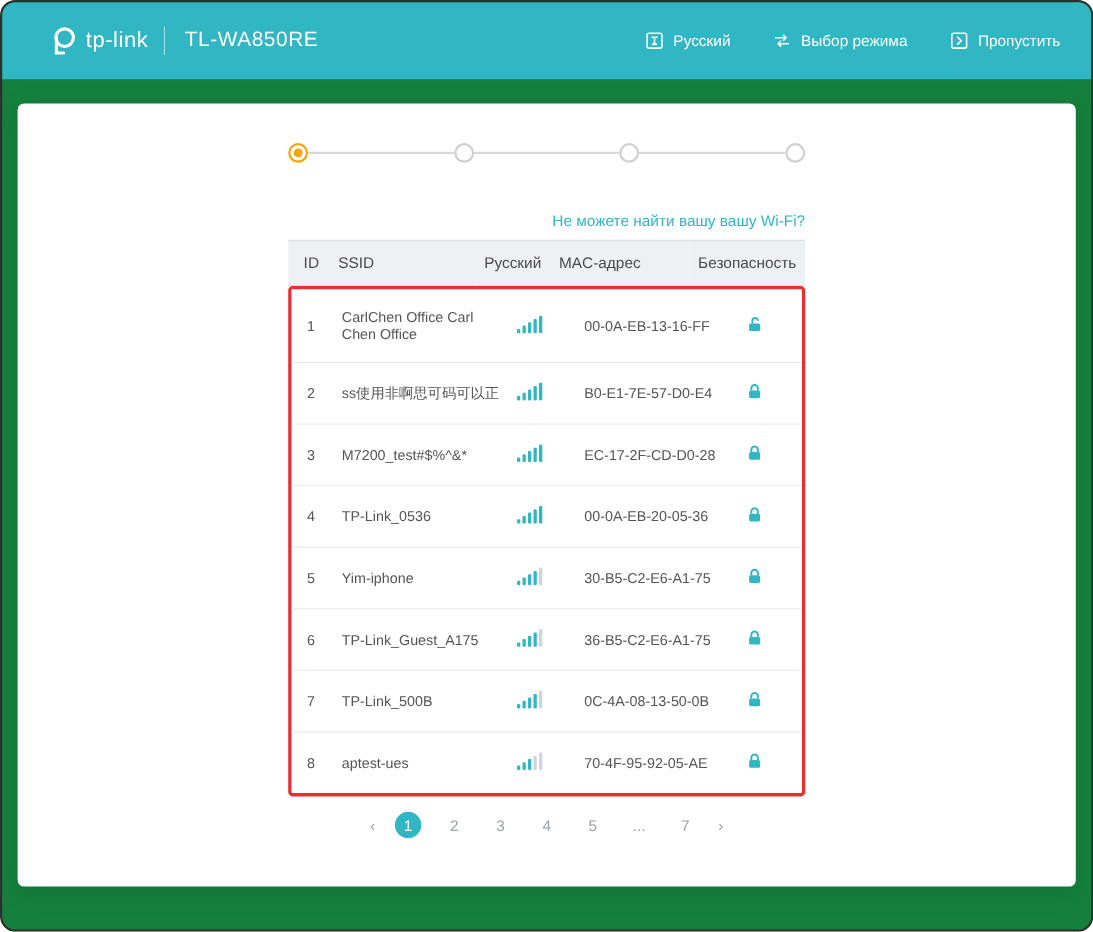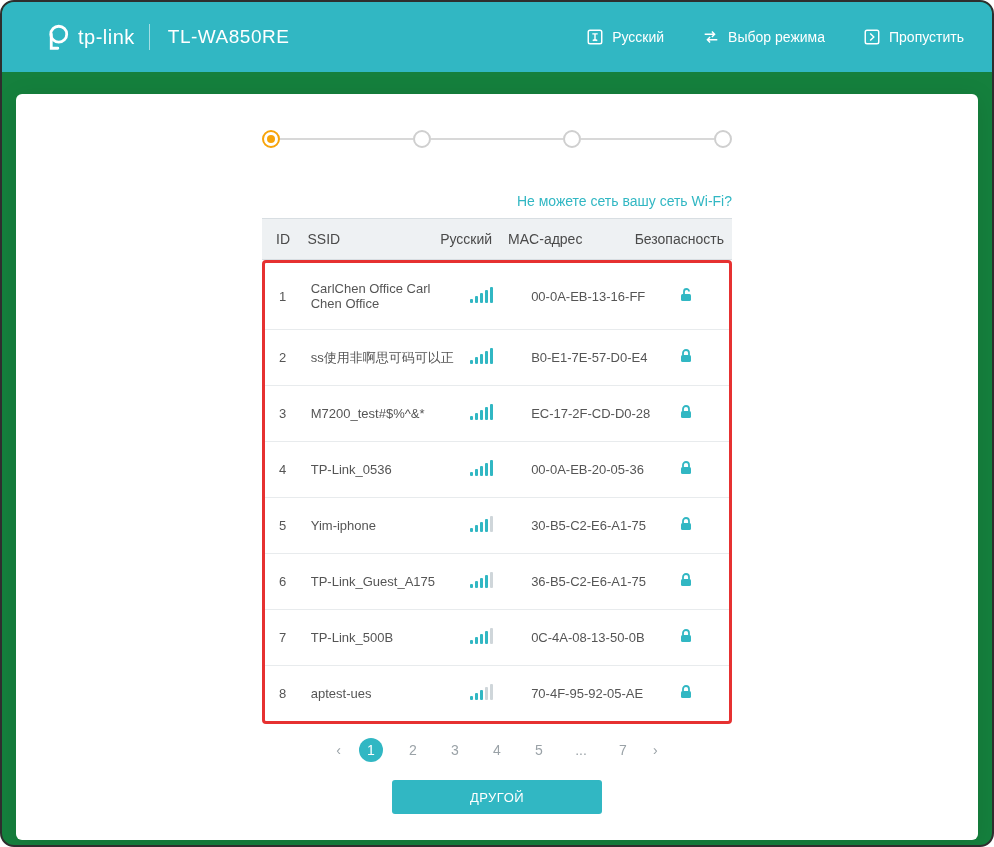--- a/index.html
+++ b/index.html
@@ -128,21 +128,21 @@
       <div class="step-line"></div>
       <div class="step-dot"></div>
       <div class="step-line"></div>
       <div class="step-dot"></div>
       <div class="step-line"></div>
       <div class="step-dot"></div>
     </div>
 
     <div class="content">
       <div class="help-row">
-        <span class="help-link">Не можете сеть вашу сеть Wi-Fi?</span>
+        <span class="help-link">Не можете найти вашу вашу Wi-Fi?</span>
       </div>
 
       <table class="table">
         <thead>
           <tr>
             <th class="col-id">ID</th>
             <th class="col-ssid">SSID</th>
             <th class="col-sig">Русский</th>
             <th class="col-mac">MAC-адрес</th>
             <th class="col-sec">Безопасность</th>
@@ -293,18 +293,17 @@
             <span class="pg">3</span>
             <span class="pg">4</span>
             <span class="pg">5</span>
             <span class="pg ell">...</span>
             <span class="pg">7</span>
           </span>
         <span class="arrow">›</span>
       </div>
 
       <div class="btn-row">
-        <button class="btn">ДРУГОЙ</button>
       </div>
     </div>
 
   </div>
 </div>
 
 </body></html>

